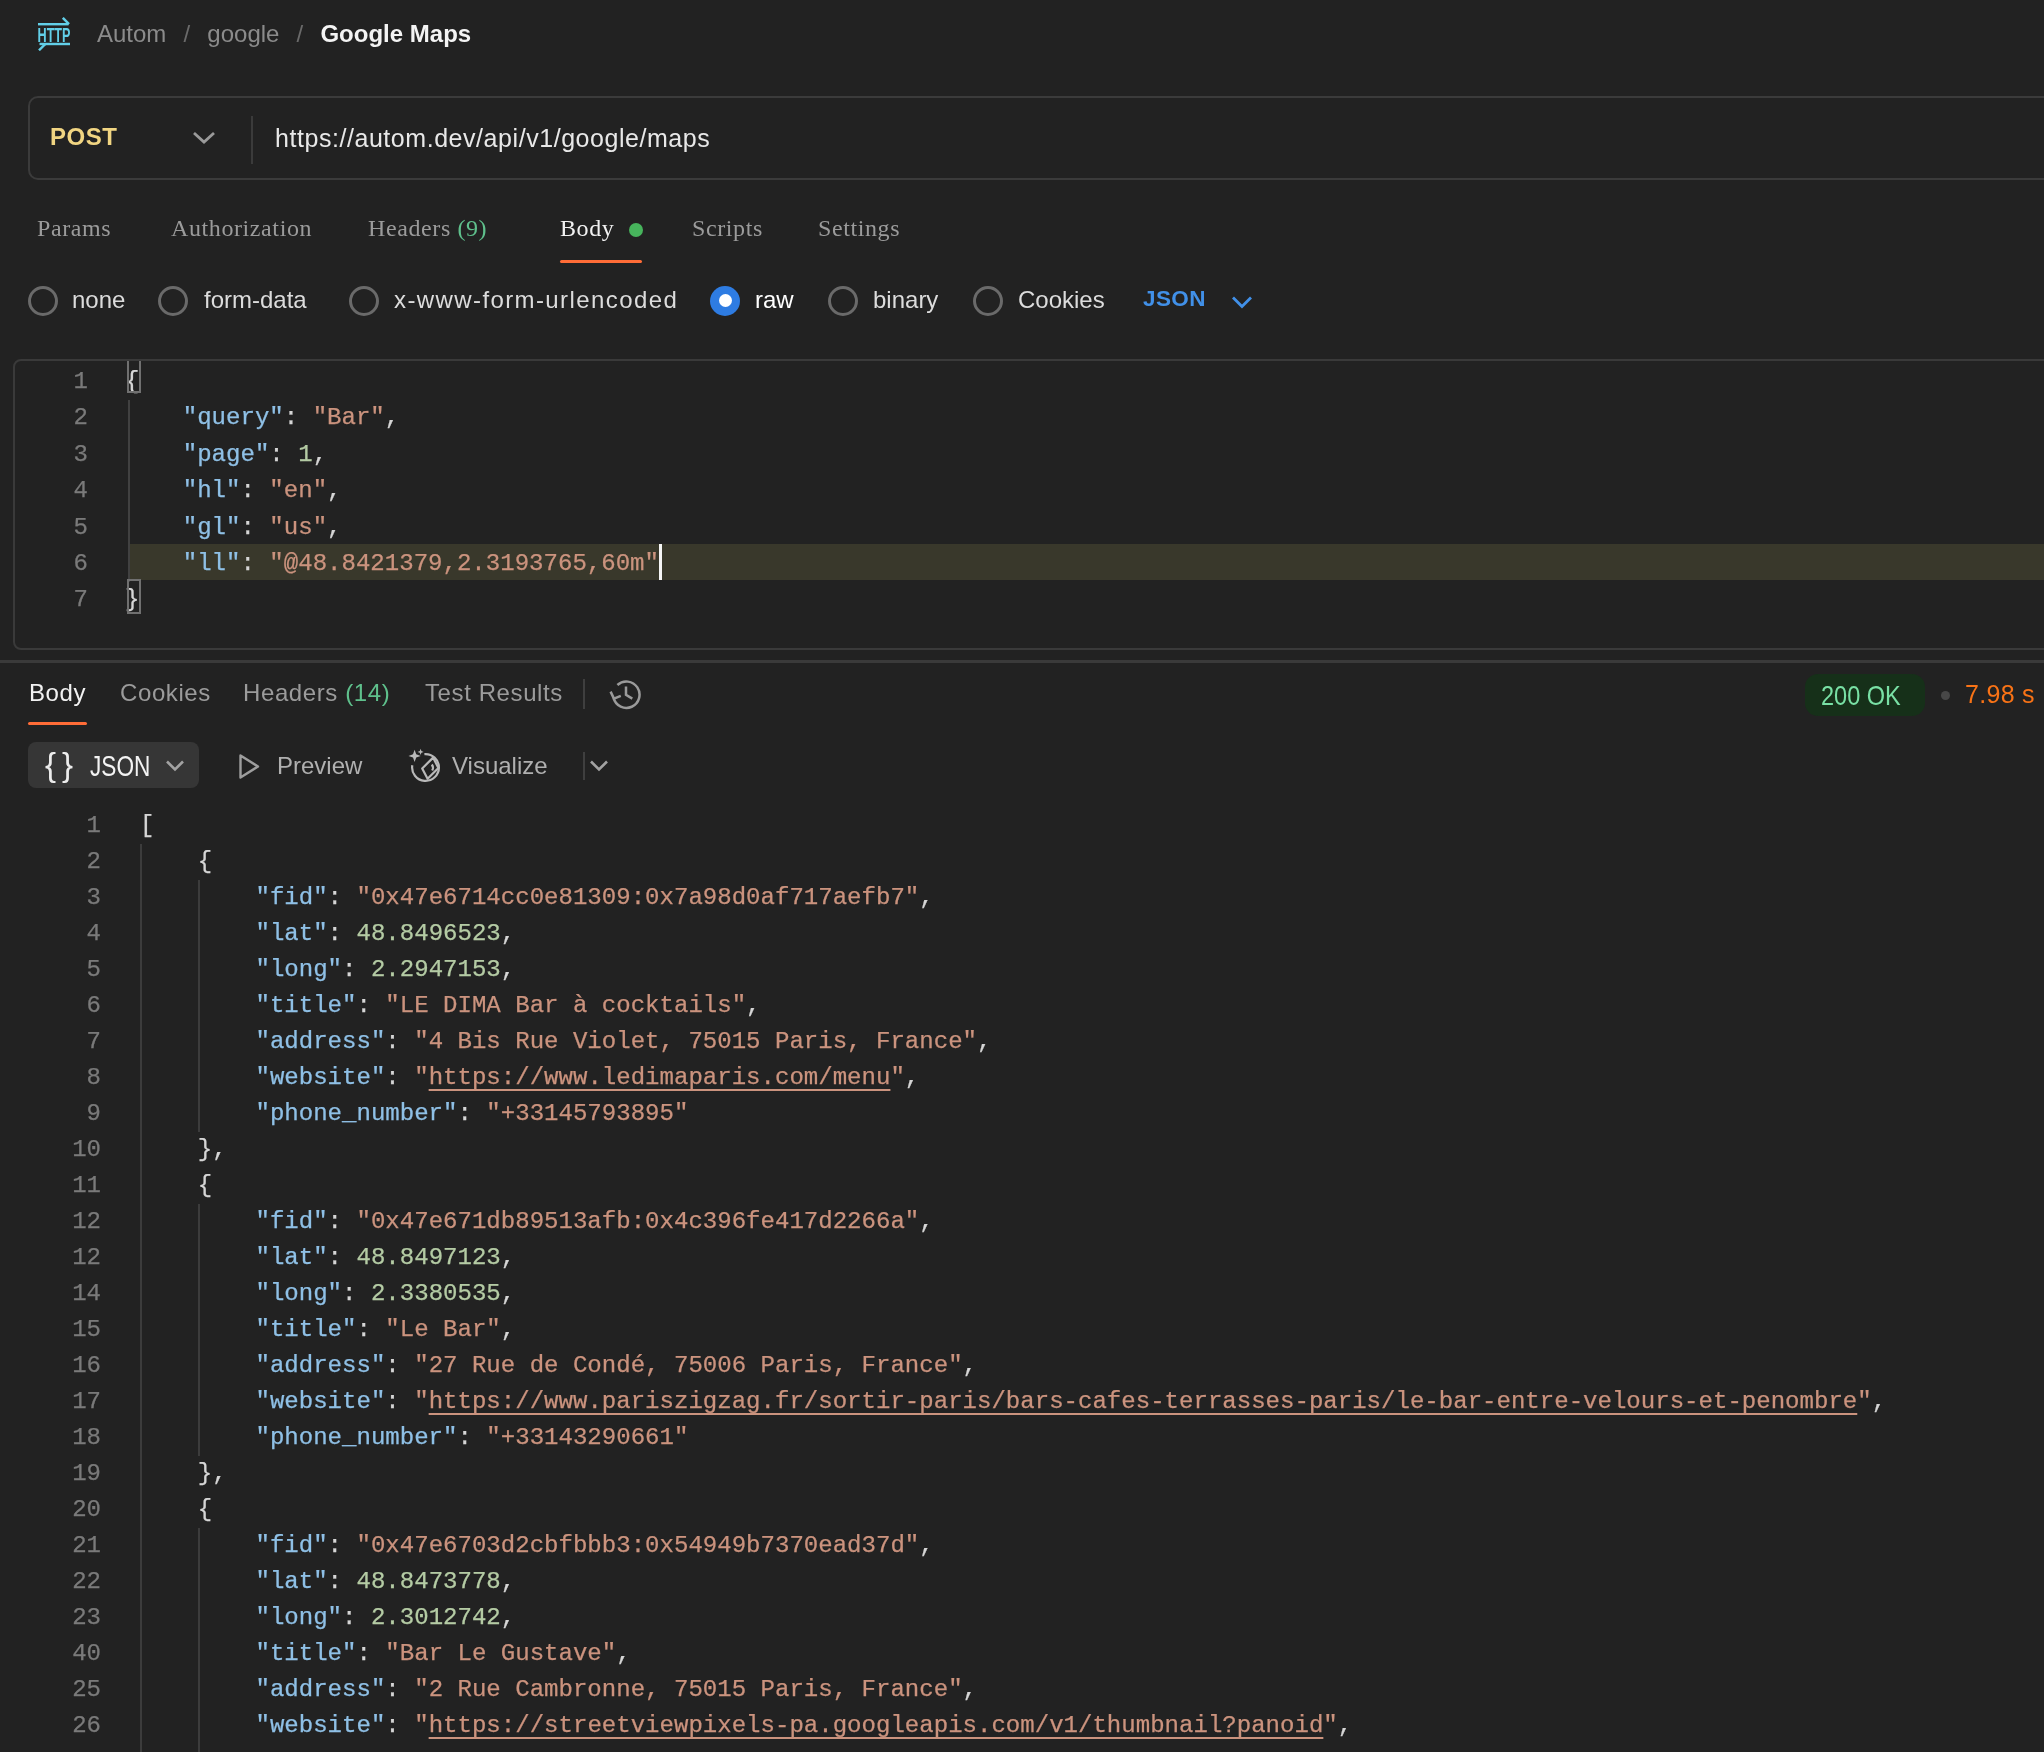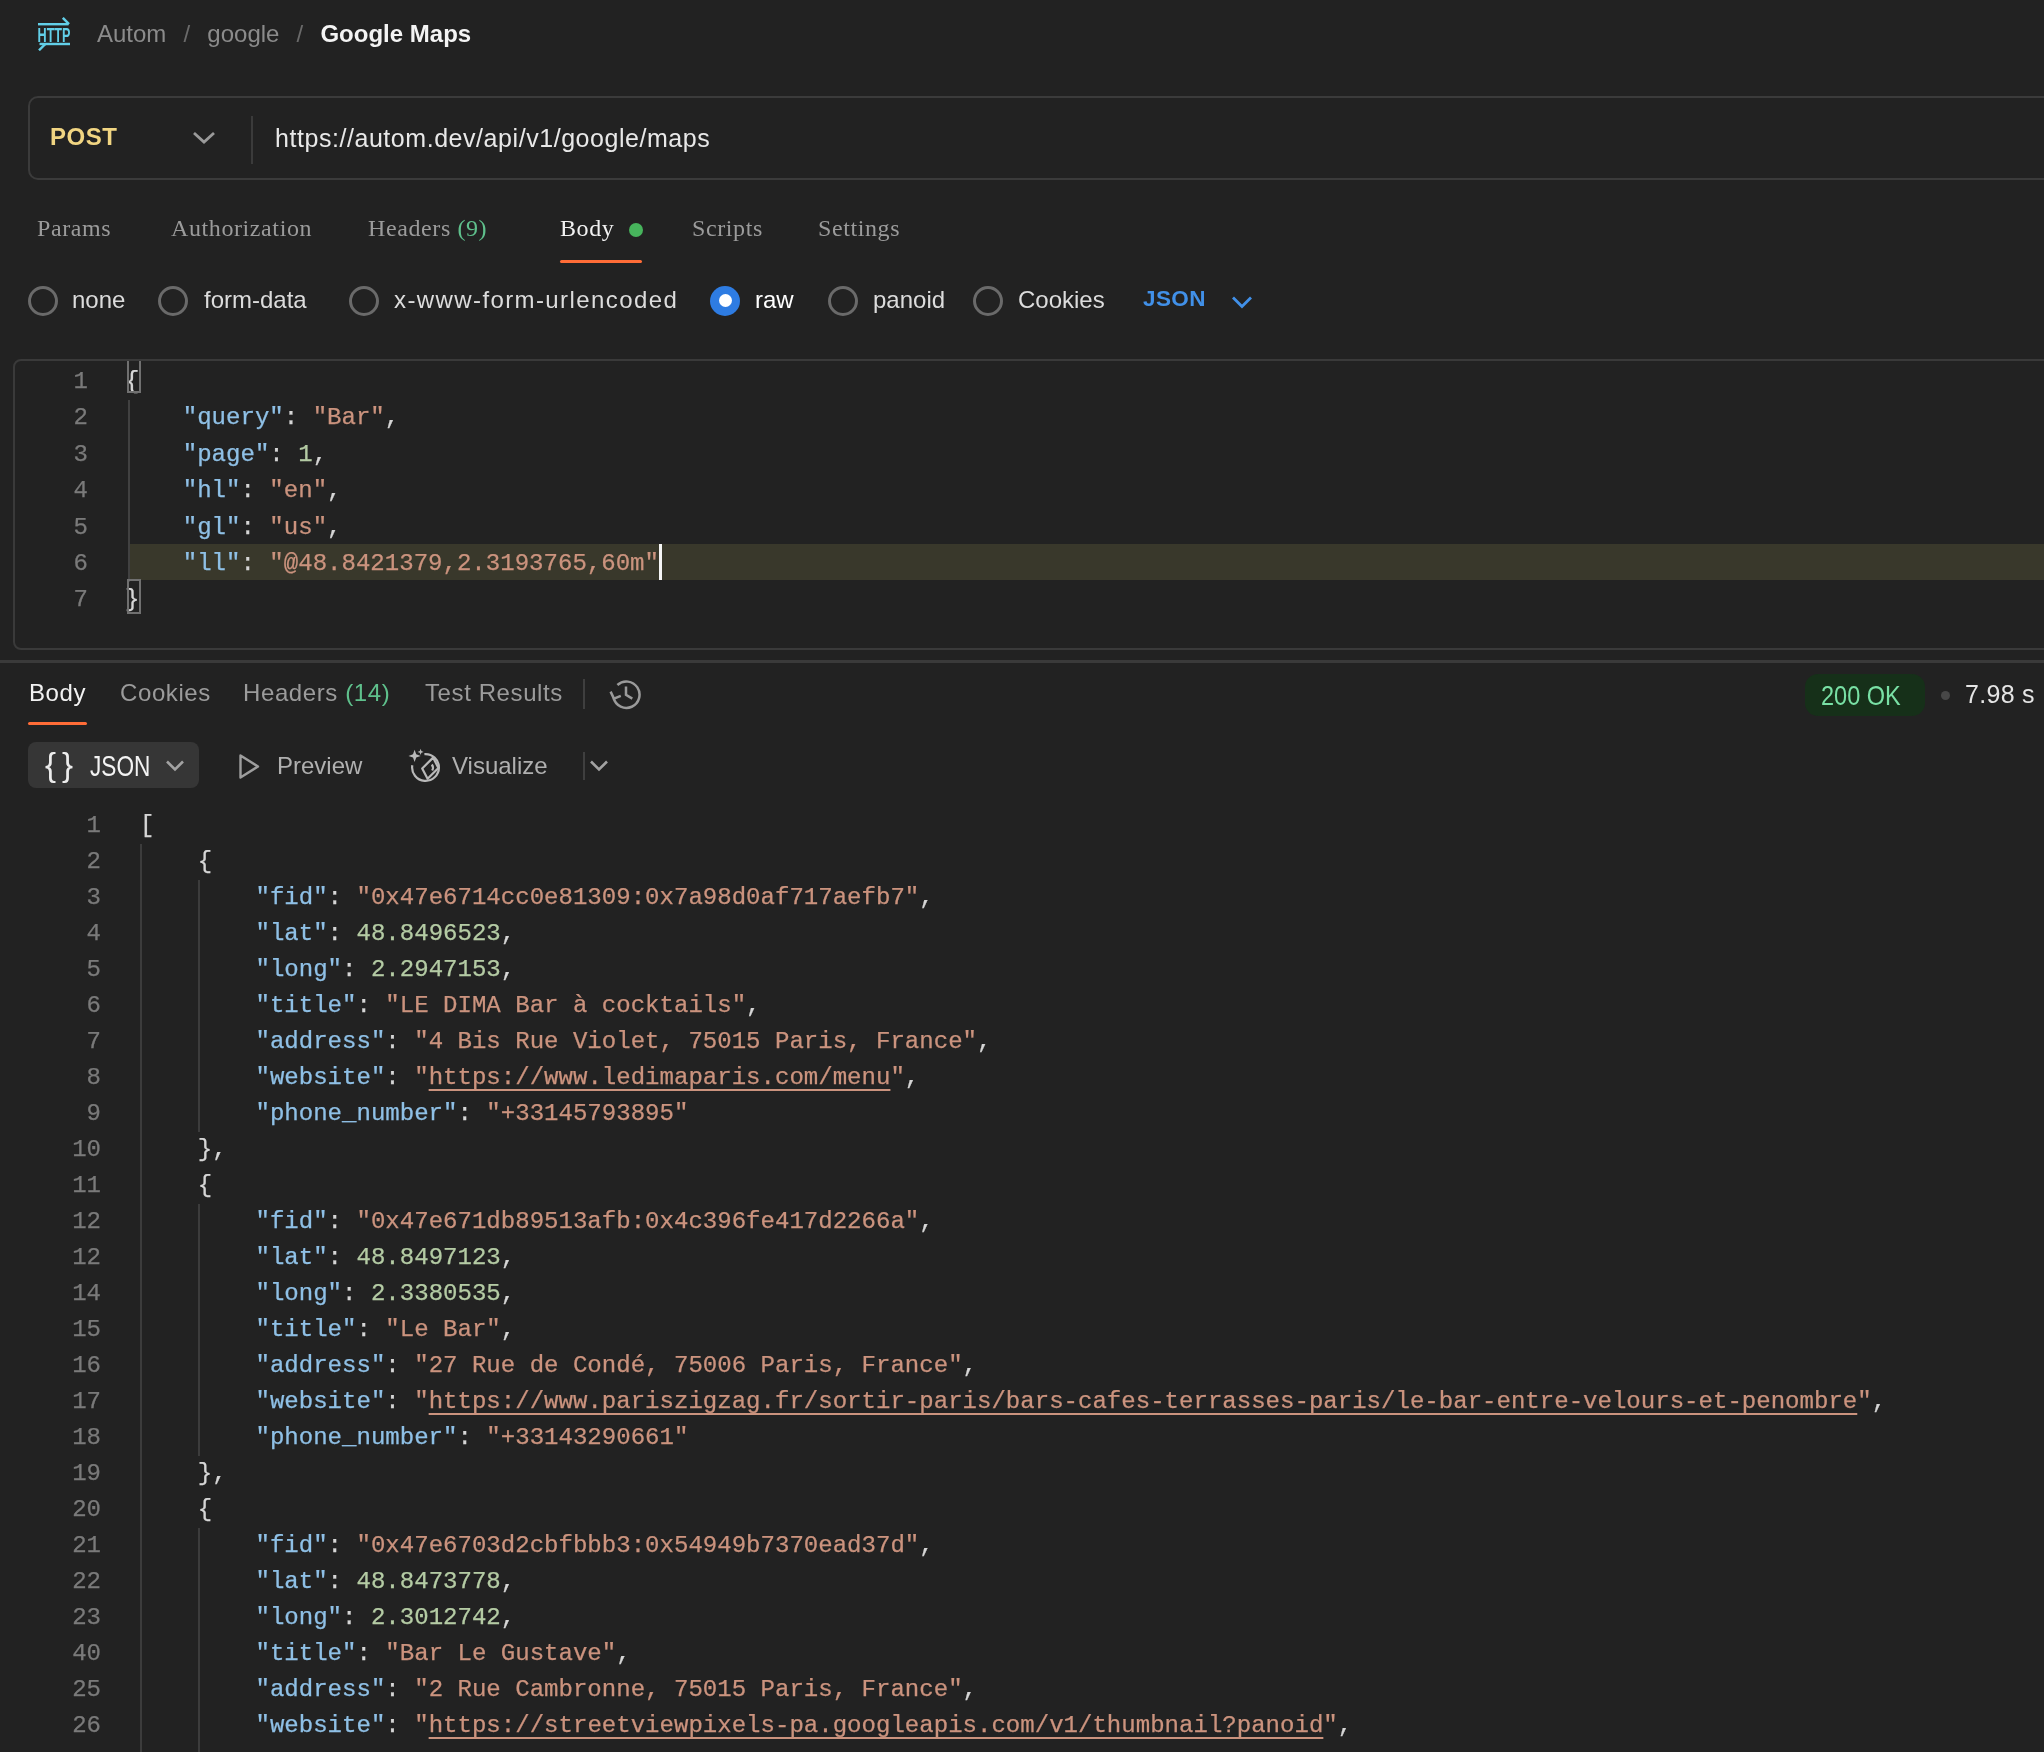--- a/index.html
+++ b/index.html
@@ -96,21 +96,21 @@
 <div class="abs" id="radios">
   <span class="radio" style="left:28px"></span>
     <span class="l" style="left:72px">none</span>
   <span class="radio" style="left:158px"></span>
     <span class="l" style="left:204px">form-data</span>
   <span class="radio" style="left:349px"></span>
     <span class="l" style="left:394px;letter-spacing:1.4px">x-www-form-urlencoded</span>
   <span class="radio sel" style="left:710px"></span>
     <span class="l" style="left:755px;color:#fff">raw</span>
   <span class="radio" style="left:828px"></span>
-    <span class="l" style="left:873px">panoid</span>
+    <span class="l" style="left:873px">binary</span>
   <span class="radio" style="left:973px"></span>
     <span class="l" style="left:1018px">Cookies</span>
   <span class="l" style="left:1143px;color:#4190e8;font-size:22.5px;font-weight:700;letter-spacing:0.4px">JSON</span>
   <svg class="abs" style="left:1230px;top:11px" width="24" height="15" viewBox="0 0 24 15">
       <path d="M3 2.5 L12 11.5 L21 2.5" stroke="#4190e8" stroke-width="2.8" fill="none"></path>
     </svg>
 </div>
 
 <div class="abs" id="reqedit">
     <div style="position:absolute;left:112.5px;top:183px;width:1933px;height:36.4px;background:#39382b"></div>
@@ -148,21 +148,21 @@
   <g stroke="#9a9a9a" stroke-width="2.5" fill="none">
     <path d="M9.4 8 A13.2 13.2 0 1 1 5.6 21.2"></path>
     <path d="M2.6 14.6 L5.9 21.6 L12.8 18.9"></path>
     <path d="M18 9.5 L18 17.8 L24.3 21.6"></path>
   </g>
 </svg>
 <div class="abs" style="left:1805px;top:674px;width:120px;height:42px;background:#163019;border-radius:13px;color:#79e0a5">
     <span class="abs" style="left:16px;top:6px;font-size:28px;transform:scaleX(0.84);transform-origin:0 50%;display:inline-block;white-space:nowrap">200 OK</span>
   </div>
 <div class="abs" style="left:1941px;top:691px;width:9px;height:9px;border-radius:50%;background:#474747"></div>
-<div class="abs" style="left:1965px;top:680px;color:#e5e5e5;font-size:25px;letter-spacing:0.3px">7.98 s</div>
+<div class="abs" style="left:1965px;top:680px;color:#f97316;font-size:25px;letter-spacing:0.3px">7.98 s</div>
 
 <div class="abs" id="jsonbtn">
   <span class="abs" style="left:17px;top:4px;font-size:33px;color:#ececec;letter-spacing:6px">{}</span>
   <span class="abs" style="left:62px;top:8px;font-size:29px;color:#f3f3f3;transform:scaleX(0.78);transform-origin:0 50%;display:inline-block">JSON</span>
   <svg class="abs" style="left:136px;top:17px" width="22" height="14" viewBox="0 0 22 14">
       <path d="M3 2.5 L11 10.5 L19 2.5" stroke="#a2a2a2" stroke-width="2.6" fill="none"></path>
     </svg>
 </div>
 <div class="abs" id="resptool">
   <svg class="abs" style="left:238px;top:11px" width="23" height="27" viewBox="0 0 23 27">

